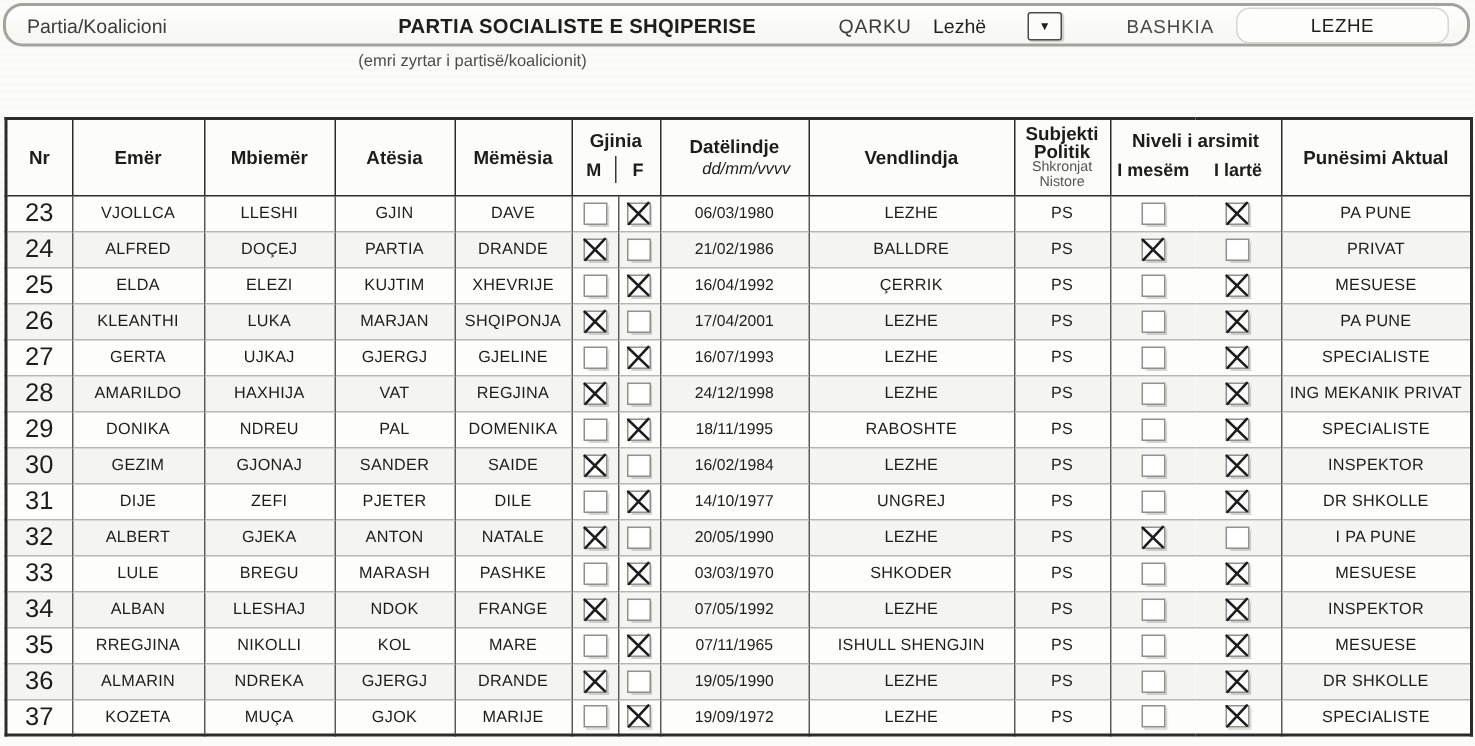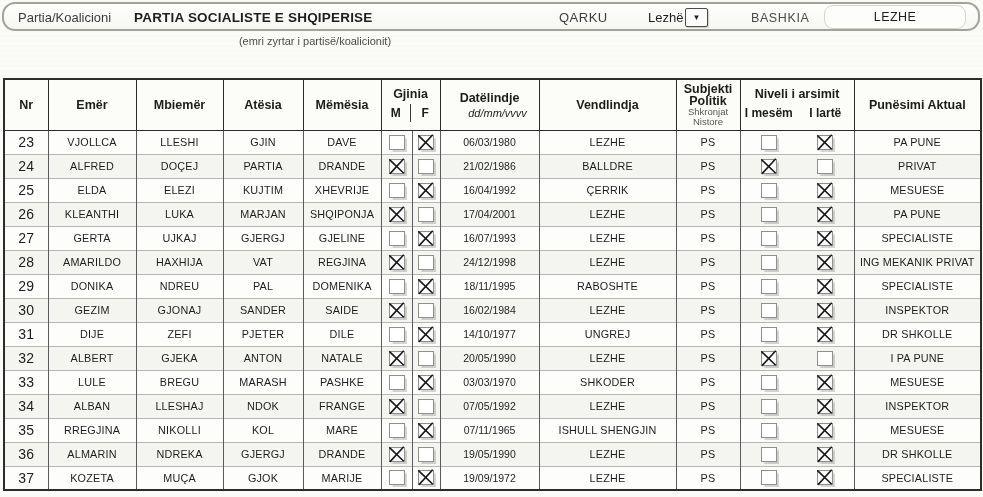--- a/index.html
+++ b/index.html
@@ -16,24 +16,24 @@
       #fbfbf8;
   }
 
   
   .topbar {
     position:absolute; left:2px; top:2px; width:978px; height:29px;
     border:2px solid #a3a39d; border-radius:13px;
     background:linear-gradient(#fefefd, #f6f6f2);
   }
   .topbar .party-label { position:absolute; left:14px; top:6px; font-size:13px; color:#3c3c3c; }
-  .topbar .party-name  { position:absolute; left:130px; top:6px; width:370px; text-align:left;
+  .topbar .party-name  { position:absolute; left:130px; top:6px; width:370px; text-align:right;
                          font-size:13.5px; font-weight:bold; color:#1e1e1e; letter-spacing:.2px; }
   .topbar .qarku-label { position:absolute; left:555px; top:6px; font-size:13px; color:#3c3c3c; letter-spacing:.5px; }
-  .topbar .qarku-value { position:absolute; left:618px; top:6px; font-size:13px; color:#1e1e1e;margin-left:26px; }
+  .topbar .qarku-value { position:absolute; left:618px; top:6px; font-size:13px; color:#1e1e1e; }
   .dropdown {
     position:absolute; left:681px; top:4px; width:23px; height:19px;
     border:1.5px solid #4c4c4c; border-radius:2px; background:#fcfcfa;
     box-shadow:1px 1px 1px rgba(0,0,0,.18);
     display:flex; align-items:center; justify-content:center;
     font-size:8px; color:#1e1e1e; cursor:default;
   }
   .topbar .bashkia-label { position:absolute; left:747px; top:7px; font-size:12.5px; color:#4a4a4a; letter-spacing:.6px; }
   .bashkia-box {
     position:absolute; left:820px; top:1px; width:142px; height:24px;
@@ -81,21 +81,21 @@
     border-right:1px solid #5a5a5c;
     border-top:1px solid #b6b6b2;
     text-align:center; vertical-align:middle;
     font-size:10.8px; color:#1d1d1d;
     height:24px; padding:0 1px;
     white-space:nowrap; overflow:hidden;
     letter-spacing:.2px;
   }
   tbody td:last-child { border-right:none; }
   tbody tr:nth-child(even) td { background:#f4f4f0; }
-  tbody td.c-nr { font-size:14px;margin-top:26px; }
+  tbody td.c-nr { font-size:17px;margin-top:26px; }
   tbody td.c-date { font-size:10.5px; letter-spacing:0; }
   tbody td.c-mesem { border-right:none; }
 
   
   .checkbox {
     position:relative; display:inline-block;
     width:16px; height:15px; background:#fff;
     border:1.5px solid #90908a;
     box-shadow:1.5px 1.5px 1px rgba(0,0,0,.16), inset 0 0 1px rgba(0,0,0,.08);
     vertical-align:middle;

